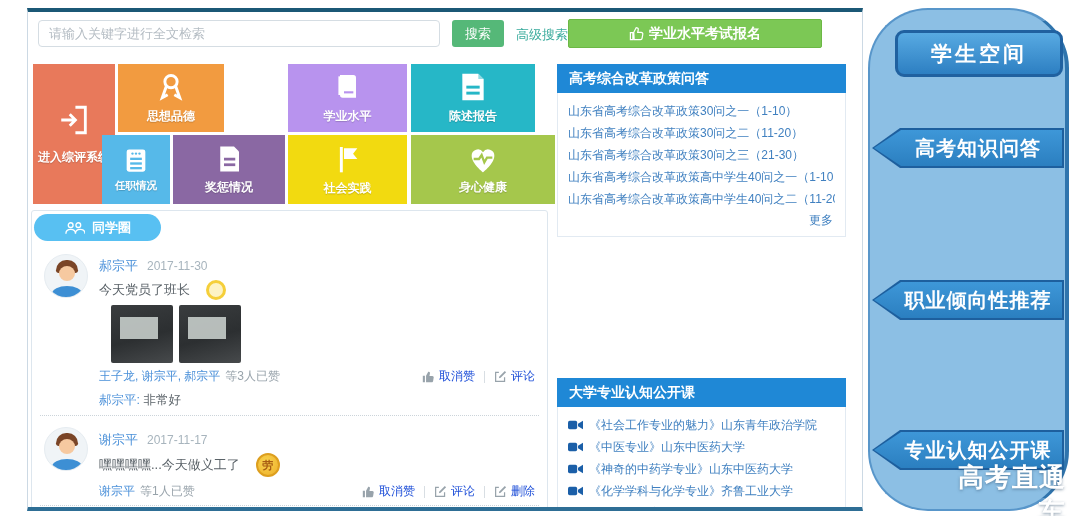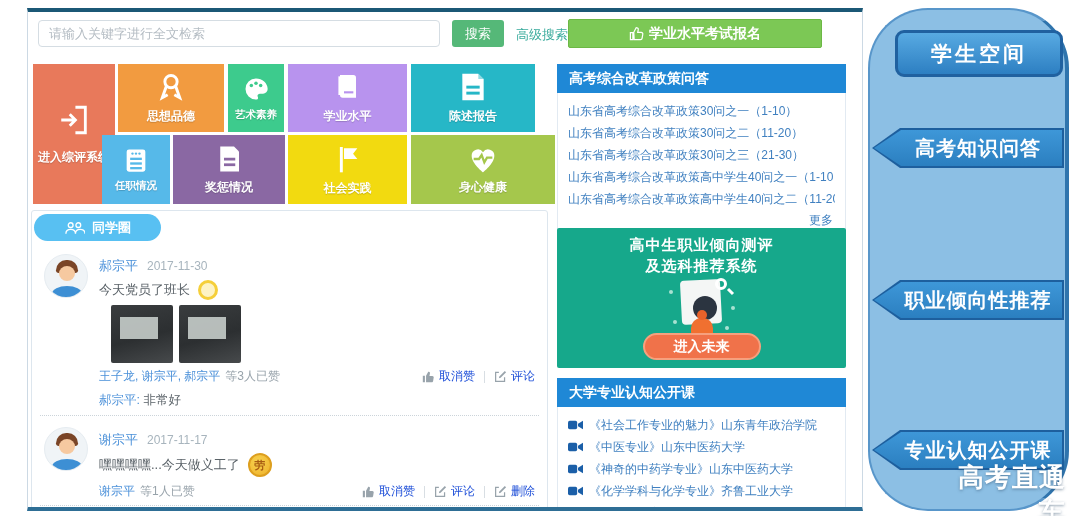--- a/index.html
+++ b/index.html
@@ -40,21 +40,21 @@
   .feed { position:absolute; left:3px; top:198px; width:517px; height:314px; background:#fff;
           border:1px solid #dde6ee; border-radius:3px; }
   .feed-pill { position:absolute; left:2px; top:3px; width:127px; height:27px; background:#58c0f2; border-radius:14px;
                display:flex; align-items:center; justify-content:center; gap:7px; color:#fff; font-size:13px; font-weight:bold; cursor:pointer; }
   .avatar { position:absolute; width:44px; height:44px; border-radius:50%; background:#f0f4f7; border:1px solid #e6ecf1; overflow:hidden; cursor:pointer; }
   .avatar .hair { position:absolute; top:5px; left:11px; width:22px; height:13px; background:#7a4527; border-radius:11px 11px 3px 3px; }
   .avatar .face { position:absolute; top:11px; left:14px; width:16px; height:15px; background:#f6c9a0; border-radius:50%; }
   .avatar .torso { position:absolute; bottom:-5px; left:7px; width:30px; height:16px; background:#3d8fd4; border-radius:50% 50% 0 0; }
   .p-name { color:#4a90d9; font-size:13px; cursor:pointer; }
   .p-date { color:#a7b4bd; font-size:12px; margin-left:9px;margin-top:20px; }
-  .p-text { color:#5a6268; font-size:13px; display:flex; align-items:center; gap:8px; }
+  .p-text { color:#5a6268; font-size:13px; display:flex; align-items:center; gap:16px; }
   .badge-ring { width:20px; height:20px; border-radius:50%; background:#fdf3c4; border:3px solid #f5cf3a; }
   .badge-coin { width:24px; height:24px; border-radius:50%; background:radial-gradient(circle at 40% 35%, #f8d34f, #eeb02a);
                 border:2px solid #dd9f1f; color:#a85c12; font-size:11px; font-weight:bold; display:flex; align-items:center; justify-content:center; }
   .photo { width:62px; height:58px; border-radius:2px; cursor:pointer;
            background:linear-gradient(165deg,#3a3d3f 0%,#2c2f31 55%,#474a4c 100%); position:relative; }
   .photo::after { content:""; position:absolute; left:9px; top:12px; width:38px; height:22px; background:#cfd6d2; opacity:.85; }
   .like-row { position:absolute; left:67px; right:12px; font-size:12px; display:flex; align-items:center; }
   .likers { color:#4a90d9; cursor:pointer; }
   .likes-suffix { color:#98a3ab; margin-left:5px; }
   .actions { margin-left:auto; display:flex; align-items:center; color:#1d4ed8; }
@@ -139,31 +139,20 @@
   <div class="tile tile-moral" style="background: rgb(242, 155, 64);">
     <span>
       <svg width="32" height="32" viewBox="0 0 24 24">
           <circle cx="12" cy="8" r="4.6" fill="none" stroke="#fff" stroke-width="2.2"></circle>
           <path d="M8.5 11.5L5.5 20l4-2.2M15.5 11.5L18.5 20l-4-2.2" stroke="#fff" stroke-width="2.2" fill="none"></path>
         </svg>
     </span>
     <span class="label">思想品德</span>
   </div>
 
-  <div class="tile tile-art small" style="background: rgb(61, 203, 141);">
-    <span>
-      <svg width="28" height="28" viewBox="0 0 24 24">
-          <path d="M12 3a9 9 0 100 18c1.6 0 2.1-1.1 1.5-2.3-.6-1.3.2-2.7 1.9-2.7H18a4 4 0 004-4c0-5-4.6-9-10-9z" fill="#fff"></path>
-          <circle cx="8" cy="9" r="1.5" fill="#3dcb8d"></circle>
-          <circle cx="12" cy="7" r="1.5" fill="#3dcb8d"></circle>
-          <circle cx="16" cy="9" r="1.5" fill="#3dcb8d"></circle>
-        </svg>
-    </span>
-    <span class="label">艺术素养</span>
-  </div>
 
   <div class="tile tile-academ" style="background: rgb(184, 147, 238);">
     <span>
       <svg width="32" height="32" viewBox="0 0 24 24">
           <path d="M6 3h10a2 2 0 012 2v15H8a2 2 0 01-2-2z" fill="#fff"></path>
           <path d="M6 18V4" stroke="#fff" stroke-width="2.4"></path>
           <path d="M9 16h7" stroke="#b893ee" stroke-width="1.6"></path>
         </svg>
     </span>
     <span class="label">学业水平</span>
@@ -340,35 +329,20 @@
     <div class="rcard-body">
       <div class="rlink">山东省高考综合改革政策30问之一（1-10）</div>
       <div class="rlink">山东省高考综合改革政策30问之二（11-20）</div>
       <div class="rlink">山东省高考综合改革政策30问之三（21-30）</div>
       <div class="rlink">山东省高考综合改革政策高中学生40问之一（1-10）</div>
       <div class="rlink">山东省高考综合改革政策高中学生40问之二（11-20）</div>
       <div class="more-link">更多</div>
     </div>
   </div>
 
-  <div class="promo">
-    <div class="promo-t l1">高中生职业倾向测评</div>
-    <div class="promo-t l2">及选科推荐系统</div>
-    <div class="illus">
-      <div class="board"></div>
-        <div class="lens"></div>
-        <div class="mag"></div>
-        <div class="person"></div>
-      <div class="dot" style="left:2px; top:10px;"></div>
-      <div class="dot" style="left:64px; top:26px;"></div>
-      <div class="dot" style="left:6px; top:40px;"></div>
-      <div class="dot" style="left:58px; top:46px;"></div>
-    </div>
-    <button class="promo-btn">进入未来</button>
-  </div>
 
   <div class="rcard" style="top:366px;">
     <div class="rcard-head">大学专业认知公开课</div>
     <div class="rcard-body">
       <div class="rlink">
         <span>
             <svg width="15" height="10" viewBox="0 0 18 12">
               <rect x="0" y="1" width="11" height="10" rx="2" fill="#1b5fa8"></rect>
               <path d="M12 4.5L18 1v10l-6-3.5z" fill="#1b5fa8"></path>
             </svg>

